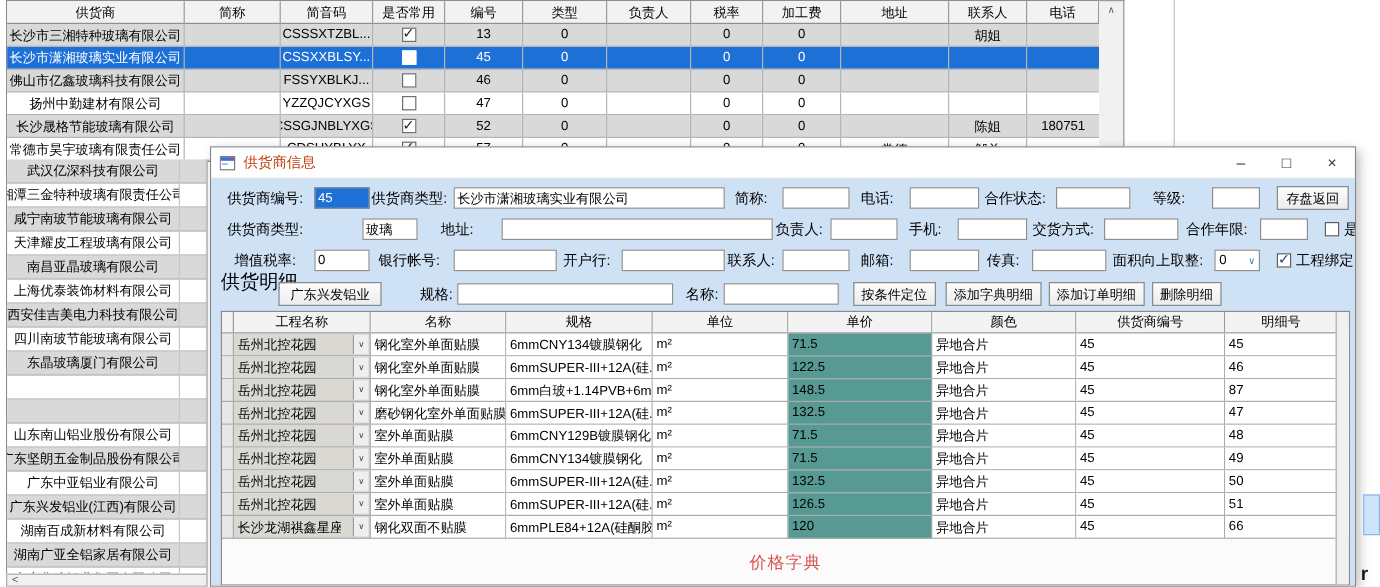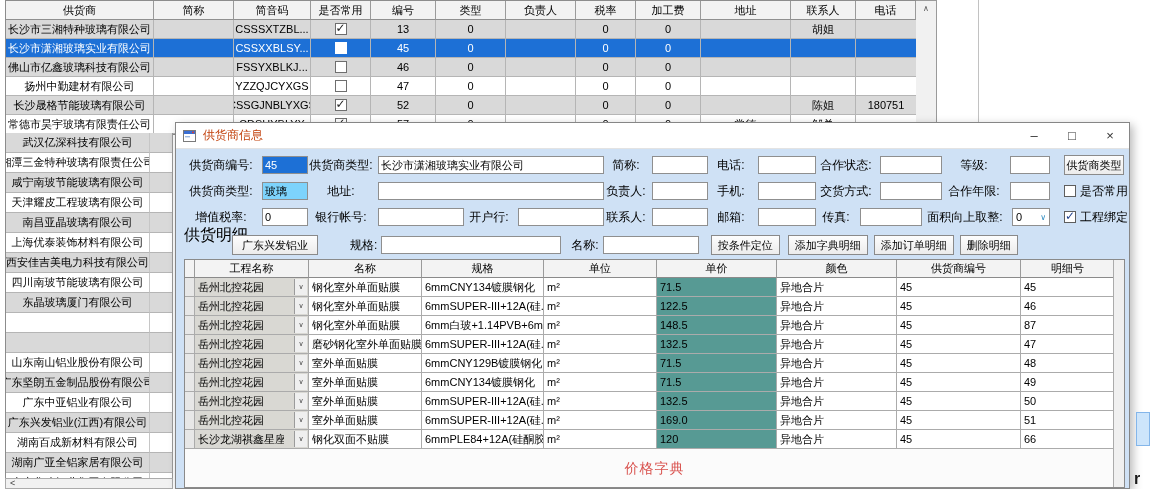--- a/index.html
+++ b/index.html
@@ -43,21 +43,21 @@
   #dlg-body{position:absolute;top:26px;left:0;right:0;bottom:0;background:var(--dialog-bg,#cfe1f5);overflow:hidden;}
 
   .frow{position:absolute;left:8px;display:flex;align-items:center;height:18px;}
   .lbl{display:inline-block;text-align:center;font-size:12px;white-space:nowrap;flex:none;padding-right:4px;}
   .lw78{width:78px}.lw70{width:70px}.lw48{width:48px}.lw50{width:50px}.lw64{width:64px}
   .lw68{width:68px}.lw54{width:54px}.lw44{width:44px}.lw90{width:90px}
   .inp{height:18px;border:1px solid #8f8f8f;background:#fff;font-size:11px;padding:0 2px;flex:none;font-family:inherit;color:#000;}
   .iw46{width:46px}.iw226{width:226px}.iw56{width:56px}.iw58{width:58px}.iw62{width:62px}
   .iw40{width:40px}.iw86{width:86px}.iw180{width:180px}.iw96{width:96px}
   .sel-input{background:var(--selection-blue,#1d70d6);color:#fff;}
-  .ro-input{background:#7dd3fc;}
+  .ro-input{background:#ffffff;margin-left:40px;}
   .btn{height:20px;border:1px solid #8a8a8a;background:linear-gradient(#fdfdfd,#ececec);font-size:11px;padding:0 6px;display:flex;align-items:center;justify-content:center;white-space:nowrap;flex:none;color:#000;}
   .btn-save{margin-left:14px;width:60px;}
   .cb{display:flex;align-items:center;margin-left:14px;flex:none;}
   .cb .box{width:12px;height:12px;border:1px solid #5e5e5e;background:#fff;position:relative;flex:none;}
   .cb.checked .box::after{content:"✓";position:absolute;top:-3px;left:0;font-size:12px;color:#1f3f8c;}
   .cb .cb-lbl{margin-left:4px;font-size:12px;white-space:nowrap;}
   .combo{height:18px;width:38px;border:1px solid #8f8f8f;background:#fff;display:flex;align-items:center;font-size:11px;padding-left:3px;flex:none;}
   .combo .carr{margin-left:auto;color:#2e8bc0;font-size:8px;padding-right:3px;}
 
   #sec-label{position:absolute;left:8px;top:76px;font-size:16px;}
@@ -306,21 +306,21 @@
         <span class="lbl lw70">供货商类型:</span>
         <input class="inp iw226" value="长沙市潇湘玻璃实业有限公司" style="">
         <span class="lbl lw48">简称:</span>
         <input class="inp iw56" value="" style="">
         <span class="lbl lw50">电话:</span>
         <input class="inp iw58" value="" style="">
         <span class="lbl lw64">合作状态:</span>
         <input class="inp iw62" value="" style="">
         <span class="lbl lw68">等级:</span>
         <input class="inp iw40" value="" style="">
-        <button class="btn btn-save">供货商类型</button>
+        <button class="btn btn-save">存盘返回</button>
       </div>
 
       <div class="frow" style="top:33px">
         <span class="lbl lw78">供货商类型:</span>
         <input class="inp iw46 ro-input" value="玻璃" style="">
         <span class="lbl lw70">地址:</span>
         <input class="inp iw226" value="" style="">
         <span class="lbl lw48">负责人:</span>
         <input class="inp iw56" value="" style="">
         <span class="lbl lw50">手机:</span>
@@ -486,21 +486,21 @@
             </div>
             <div class="g-row">
               <div class="g-cell gc-rh"></div>
               <div class="g-cell gc0 combo-cell">
                 <span class="combo-txt">岳州北控花园</span>
                 <span class="combo-arrow">∨</span>
               </div>
               <div class="g-cell gc1">室外单面贴膜</div>
               <div class="g-cell gc2">6mmSUPER-III+12A(硅...</div>
               <div class="g-cell gc3">m²</div>
-              <div class="g-cell gc4 price-cell">169.0</div>
+              <div class="g-cell gc4 price-cell">126.5</div>
               <div class="g-cell gc5">异地合片</div>
               <div class="g-cell gc6">45</div>
               <div class="g-cell gc7">51</div>
             </div>
             <div class="g-row">
               <div class="g-cell gc-rh"></div>
               <div class="g-cell gc0 combo-cell">
                 <span class="combo-txt">长沙龙湖祺鑫星座</span>
                 <span class="combo-arrow">∨</span>
               </div>

